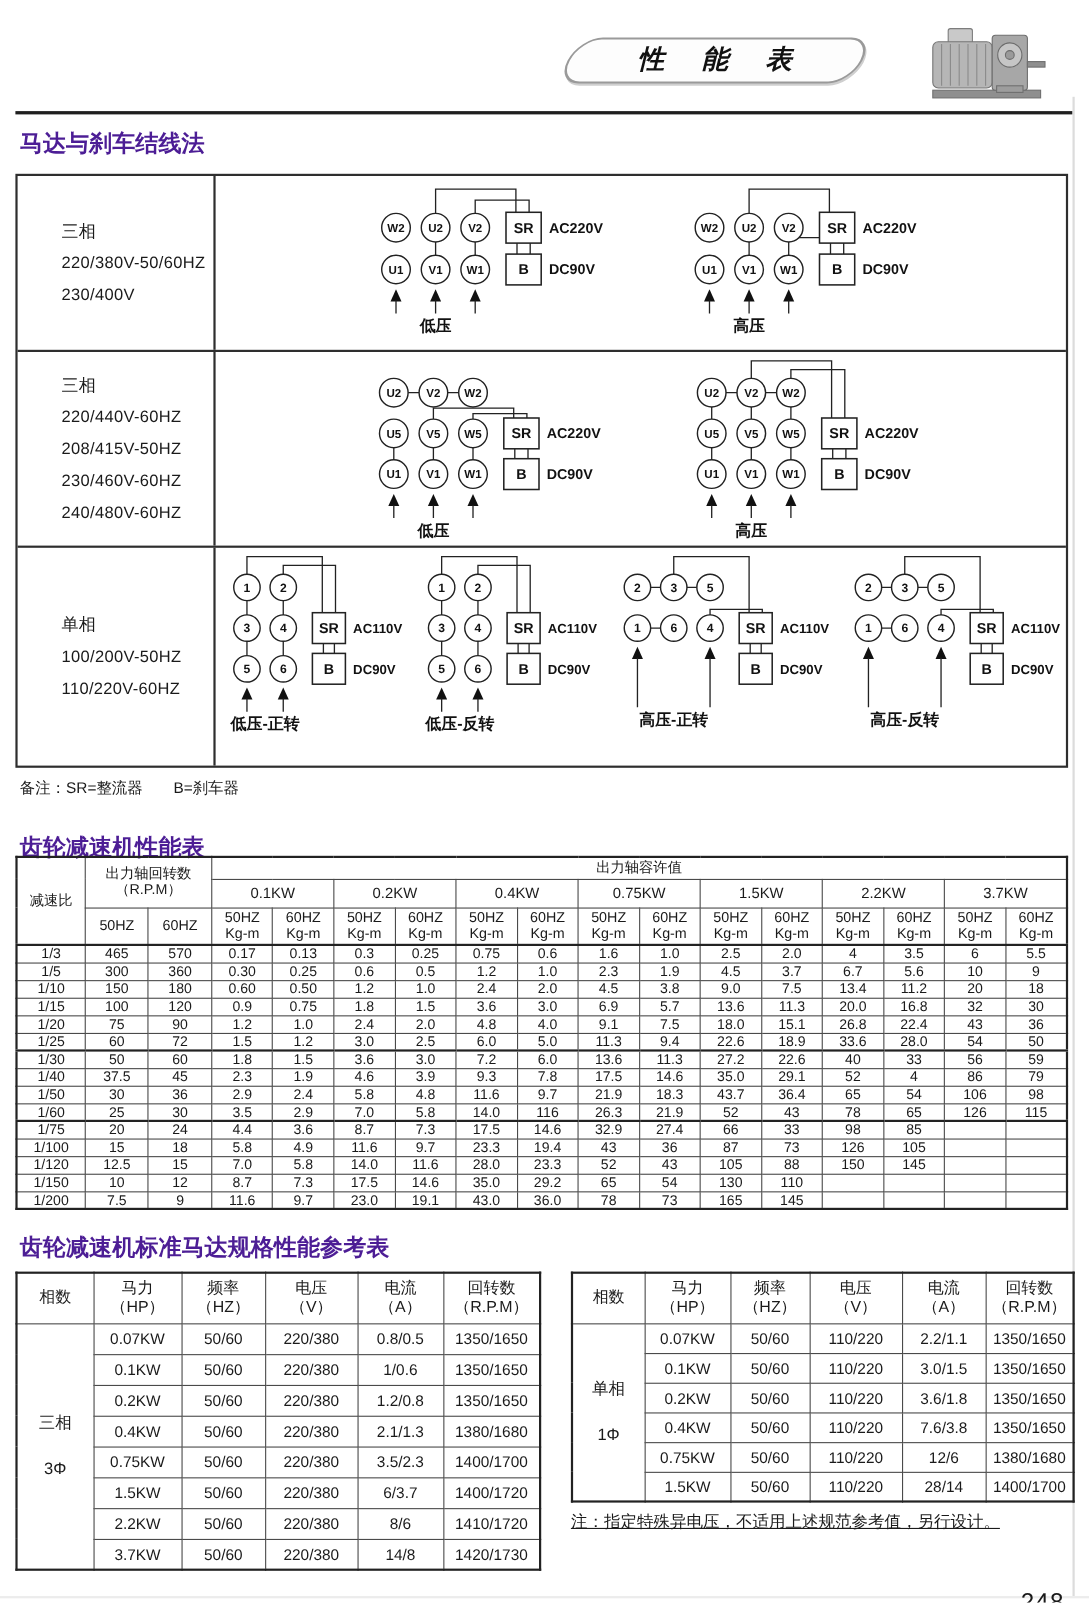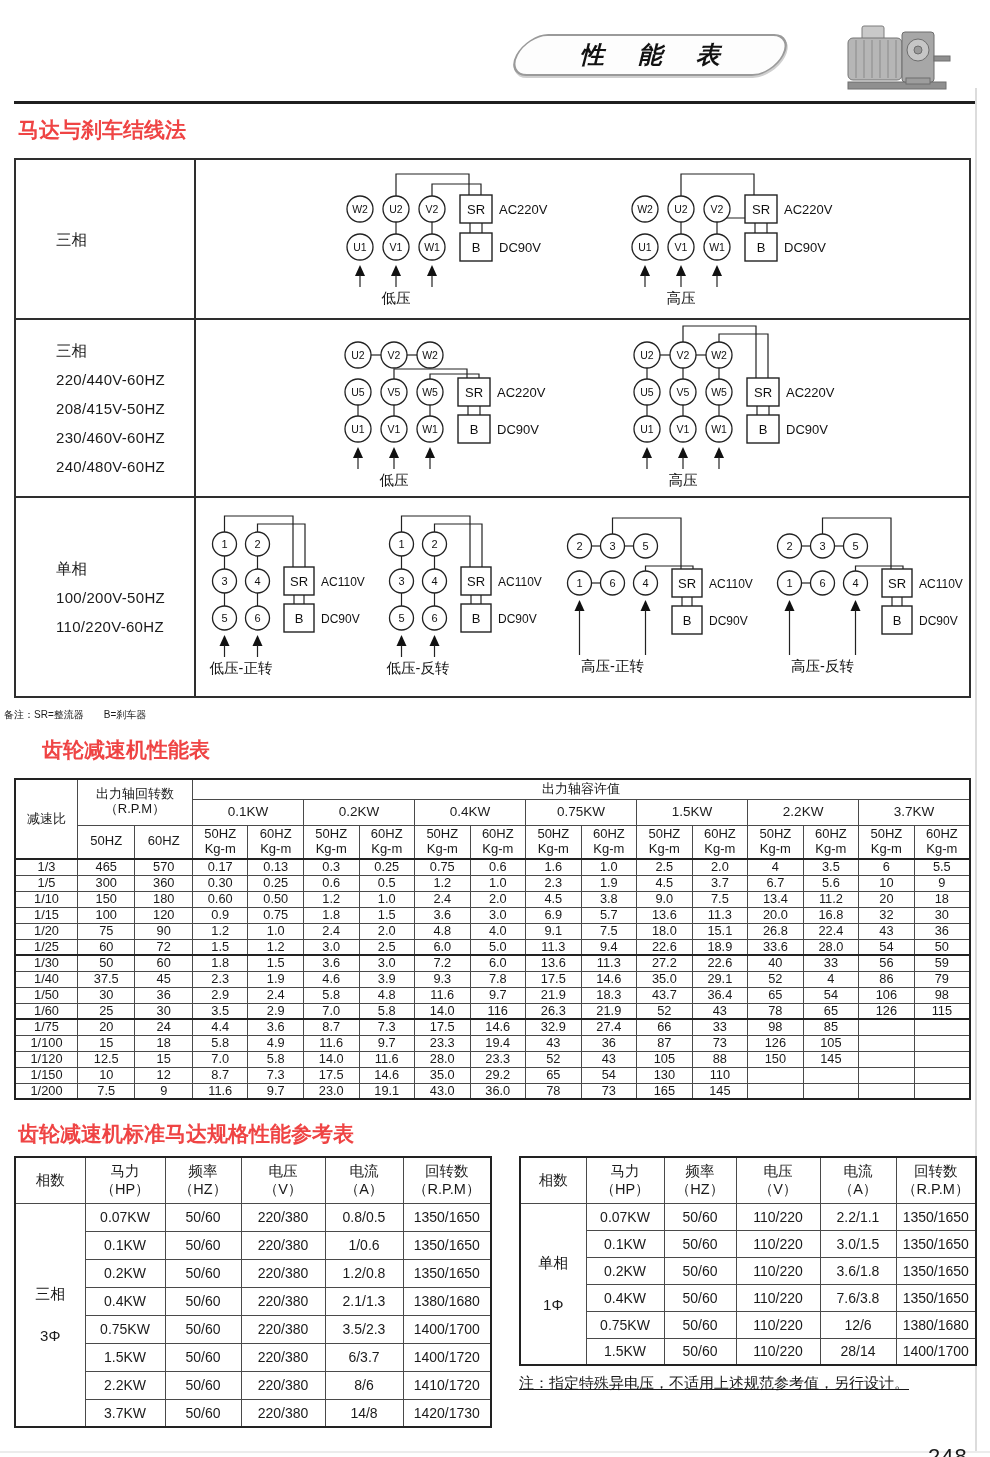--- a/index.html
+++ b/index.html
@@ -10,39 +10,39 @@
 
   
   .banner{position:absolute;left:516px;top:34px;width:268px;height:42px;}
   .banner-bg{position:absolute;left:0;top:0;right:0;bottom:0;border:2px solid #9a9a9a;
              border-radius:21px;transform:skewX(-28deg);background:#fdfdfd;box-shadow:2px 2px 0 #cfcfcf;}
   .banner-text{position:relative;text-align:center;font-size:24px;font-weight:bold;font-style:italic;
                letter-spacing:34px;padding-left:34px;line-height:42px;color:#111;}
   .motor{position:absolute;left:842px;top:20px;}
   .head-rule{position:absolute;left:14px;top:101px;width:961px;height:3px;background:#1f1f1f;}
 
-  .sec-title{position:absolute;left:18px;font-size:21px;font-weight:bold;color:#ef4444;}
+  .sec-title{position:absolute;left:18px;font-size:21px;font-weight:bold;color:#4c1d95;}
 
   
   .wiring-box{position:absolute;left:14px;top:158px;width:957px;height:540px;
               border:2px solid #2e2e2e;box-sizing:border-box;}
   .wrow{display:flex;box-sizing:border-box;}
   .wrow.b{border-bottom:2px solid #2e2e2e;}
   .wleft{width:180px;min-width:180px;border-right:2px solid #2e2e2e;box-sizing:border-box;
          display:flex;flex-direction:column;justify-content:center;padding-left:40px;}
   .wleft .ph{font-size:15.5px;line-height:29px;}
   .wleft .sp{font-size:15px;line-height:29px;letter-spacing:.3px;}
-  .diagrams{flex:1;display:flex;align-items:center;justify-content:center;}
+  .diagrams{flex:1;display:flex;align-items:flex-start;justify-content:center;font-weight:bold;}
   .diagrams.g52{gap:52px;} .diagrams.g56{gap:56px;}
   .diagrams.row3{justify-content:space-evenly;gap:4px;}
   .wire{fill:none;stroke:#222;stroke-width:1.2;}
   .term{fill:#fff;stroke:#222;stroke-width:1.3;}
   .box{fill:#fff;stroke:#222;stroke-width:1.4;}
   svg text{fill:#111;font-family:"Liberation Sans","DejaVu Sans",sans-serif;}
-  .note1{position:absolute;left:4px;top:708px;font-size:10px;}
+  .note1{position:absolute;left:18px;top:708px;font-size:14px;}
 
   
   .perf{position:absolute;left:14px;top:778px;width:957px;border-collapse:collapse;table-layout:fixed;
         border:2px solid #222;}
   .perf th,.perf td{border:1px solid #4a4a4a;text-align:center;vertical-align:middle;padding:0 1px;
         font-weight:normal;box-sizing:border-box;}
   .perf thead th{font-size:13px;line-height:1.15;}
   .perf thead{border-bottom:2px solid #222;}
   .perf tbody td{font-size:12.8px;height:16px;line-height:1.1;}
   .perf tr.group-end td{border-bottom:2px solid #222;}
@@ -90,20 +90,24 @@
   <div class="head-rule"></div>
   <div class="edge-r"></div>
   <div class="edge-b"></div>
 
   <div class="sec-title" style="top:116px;">马达与刹车结线法</div>
 
   <div class="wiring-box">
     <div class="wrow b" style="height:160px;">
       <div class="wleft">
         <div class="ph">三相</div>
+        <div>
+            <div class="sp">220/380V-50/60HZ</div>
+            <div class="sp">230/400V</div>
+          </div>
       </div>
       <div class="diagrams g52">
         <span><svg width="233" height="150" viewBox="0 0 233 150">
               <path d="M72 34 L72 12 L145 12 L145 33" class="wire"></path>
               <path d="M108 34 L108 22 L157 22 L157 33" class="wire"></path>
               <line x1="72" y1="60" x2="72" y2="72" class="wire"></line>
               <line x1="108" y1="60" x2="108" y2="72" class="wire"></line>
               <line x1="146" y1="61" x2="146" y2="71" class="wire"></line>
               <line x1="158" y1="61" x2="158" y2="71" class="wire"></line>
               <circle cx="36" cy="47" r="13" class="term"></circle>
@@ -404,21 +408,21 @@
               <path d="M92.5 90 L87.5 101 L97.5 101 Z" fill="#111"></path>
               <line x1="92.5" y1="100" x2="92.5" y2="145" class="wire"></line>
               <text x="59.5" y="161" font-size="14.5" text-anchor="middle">高压-反转</text>
             </svg></span>
       </div>
     </div>
   </div>
 
   <div class="note1">备注：SR=整流器　　B=刹车器</div>
 
-  <div class="sec-title" style="top:736px;margin-left:24px;">齿轮减速机性能表</div>
+  <div class="sec-title" style="top:756px;">齿轮减速机性能表</div>
 
   <table class="perf">
     <colgroup>
       <col style="width:62px">
         <col style="width:57px">
         <col style="width:57px">
       <col span="14" style="width:55.07px">
     </colgroup>
     <thead>
       <tr>

